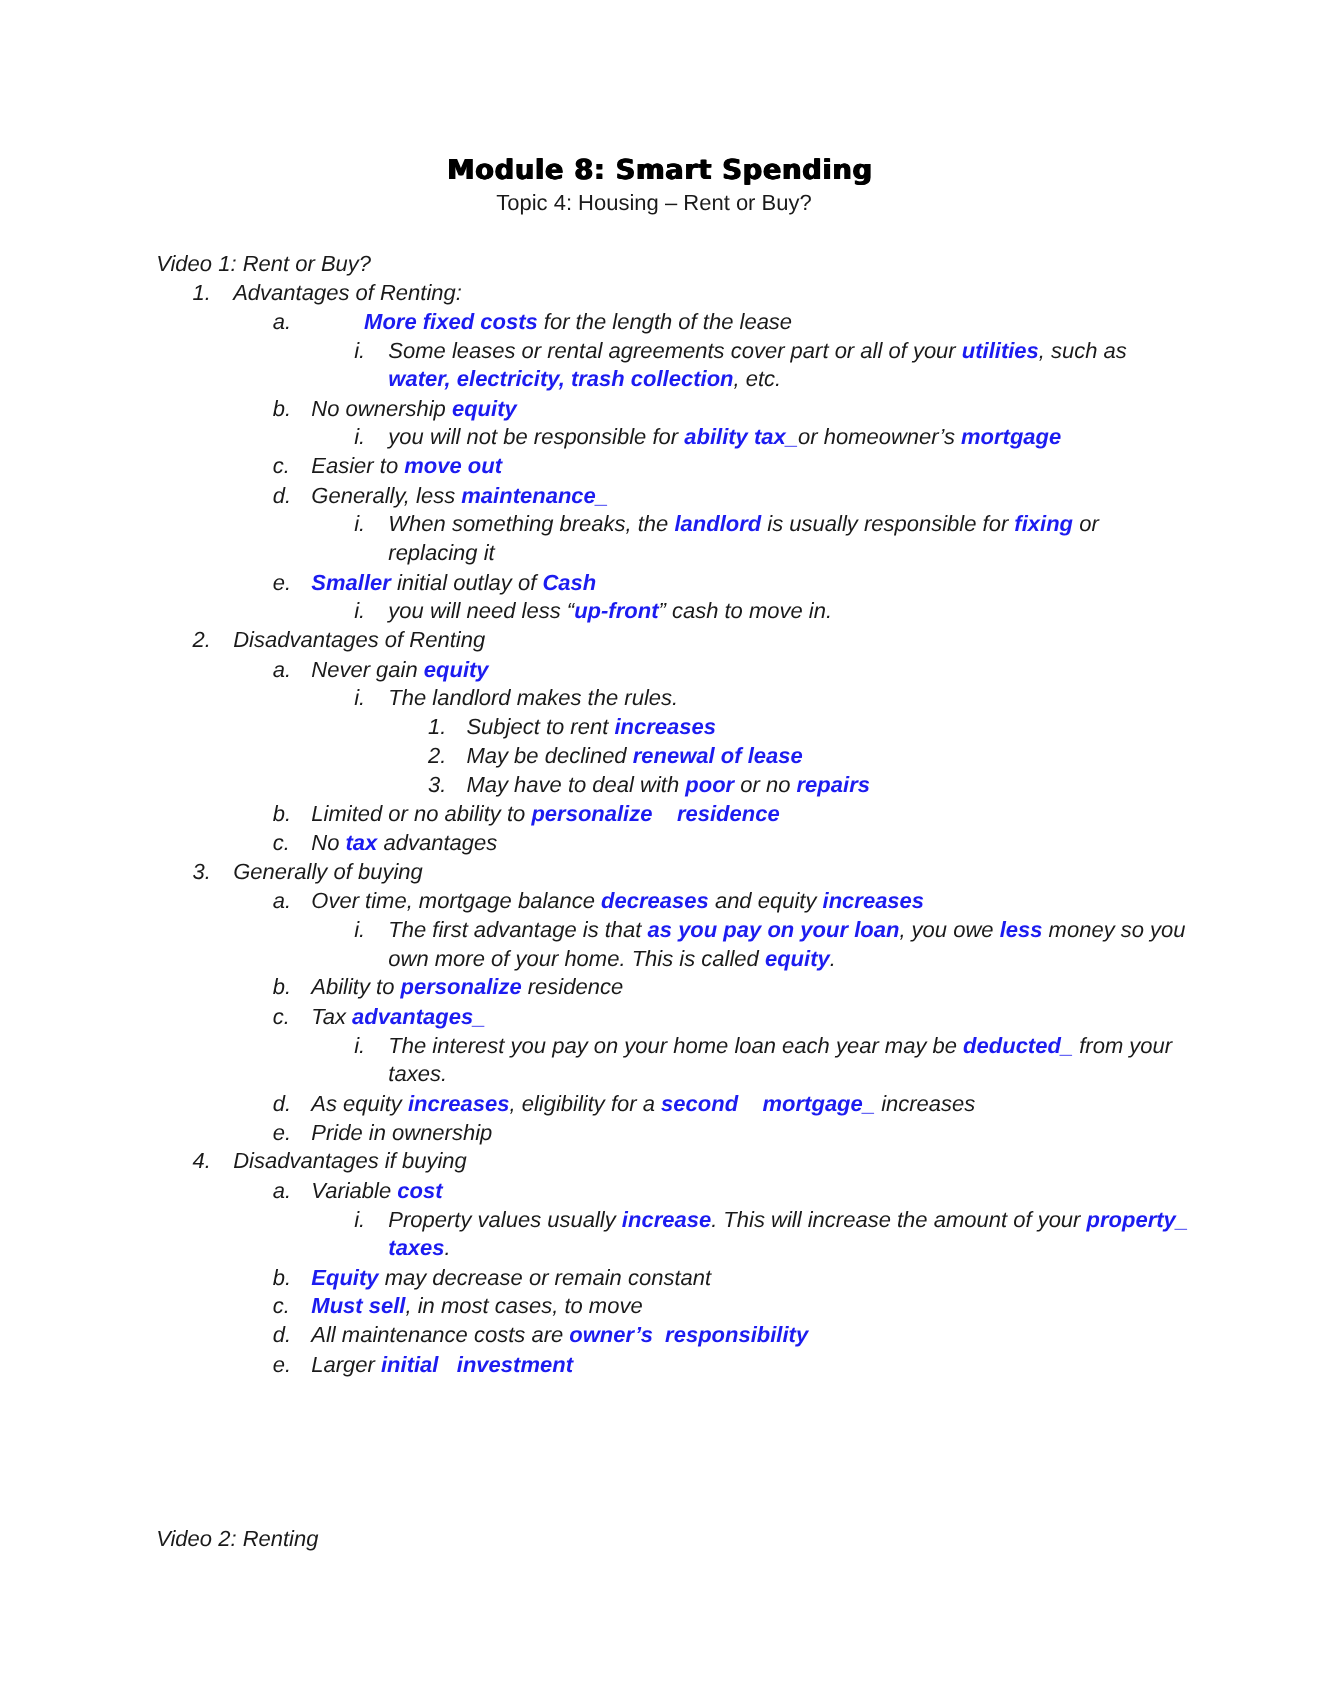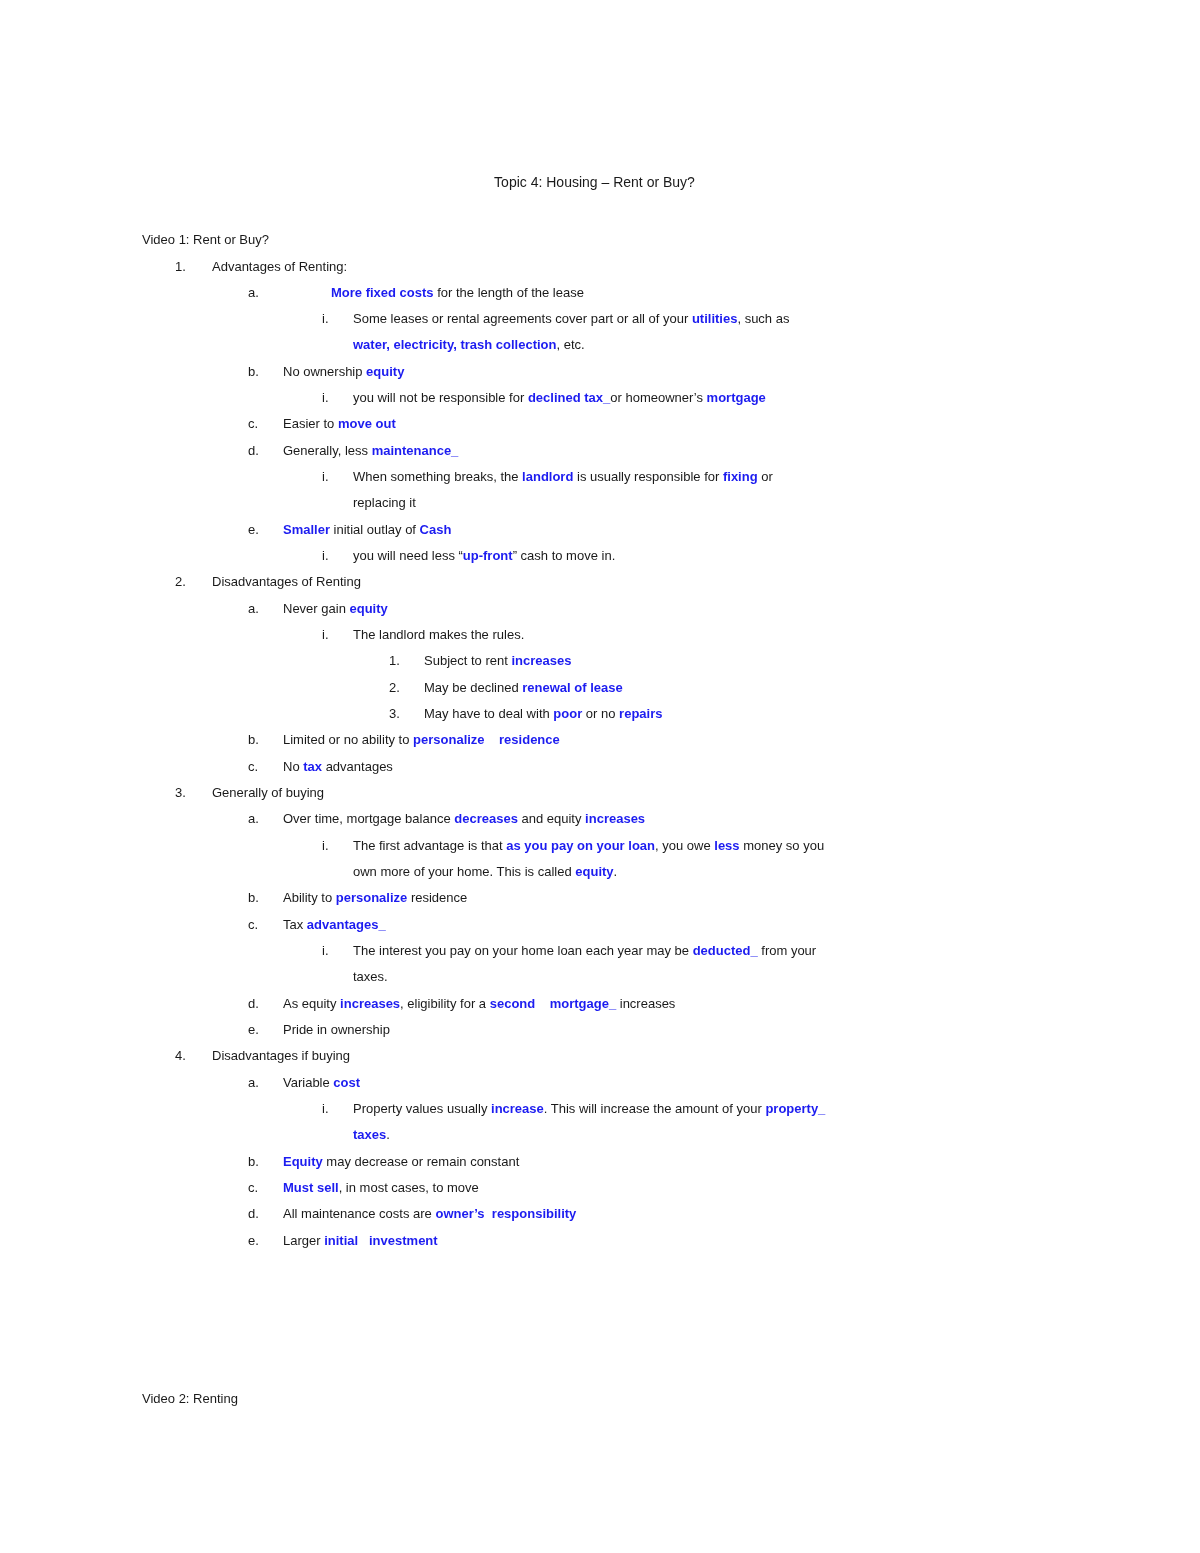--- a/index.html
+++ b/index.html
@@ -9,35 +9,37 @@
     }
     .page { position: absolute; left: 0; top: 0; width: 1200px; height: 1553px; }
     .title {
       position: absolute; left: 0; width: 1200px; top: 140px; text-align: center;
       font-family: "DejaVu Sans", sans-serif; font-weight: 900; font-size: 25px;
       letter-spacing: 0.5px; color: #000;
       text-shadow: 0.6px 0 0 #000, -0.6px 0 0 #000;
     }
     .subtitle {
       position: absolute; left: 0; width: 1189px; top: 174px; text-align: center;
-      font-size: 14px; color: #1a1a1a;
+      font-size: 20px; color: #1a1a1a;
     }
     .line {
-      position: absolute; font-size: 13px; line-height: 22px; white-space: nowrap;
+      position: absolute; font-size: 20px; line-height: 22px; white-space: nowrap;
       color: #1a1a1a;
+      font-style: italic;
     }
     .num { position: absolute; }
     .txt { position: absolute; }
     .hl { color: #1c1cf0; font-weight: bold; }
     .h1 { left: 142px; }
   </style>
 </head>
 <body>
 
 <div class="page">
+  <div class="title">Module 8: Smart Spending</div>
   <div class="subtitle">Topic 4: Housing – Rent or Buy?</div>
 
   <div class="line h1" style="top:229px;">Video 1: Rent or Buy?</div>
 
   <div id="outline">
       <div class="line" style="top: 256px; left: 0px;">
         <span class="num" style="left: 175px;">1.</span>
         <span class="txt" style="left: 212px;"><span style="white-space: pre;">Advantages of Renting:</span></span>
       </div>
       <div class="line" style="top: 282px; left: 0px;">
@@ -50,21 +52,21 @@
       </div>
       <div class="line" style="top: 334px; left: 0px;">
         <span class="txt" style="left: 353px;"><span class="hl" style="white-space: pre;">water, electricity, trash collection</span><span style="white-space: pre;">, etc.</span></span>
       </div>
       <div class="line" style="top: 361px; left: 0px;">
         <span class="num" style="left: 248px;">b.</span>
         <span class="txt" style="left: 283px;"><span style="white-space: pre;">No ownership </span><span class="hl" style="white-space: pre;">equity</span></span>
       </div>
       <div class="line" style="top: 387px; left: 0px;">
         <span class="num" style="left: 322px;">i.</span>
-        <span class="txt" style="left: 353px;"><span style="white-space: pre;">you will not be responsible for </span><span class="hl" style="white-space: pre;">declined tax_</span><span style="white-space: pre;">or homeowner’s </span><span class="hl" style="white-space: pre;">mortgage</span></span>
+        <span class="txt" style="left: 353px;"><span style="white-space: pre;">you will not be responsible for </span><span class="hl" style="white-space: pre;">ability tax_</span><span style="white-space: pre;">or homeowner’s </span><span class="hl" style="white-space: pre;">mortgage</span></span>
       </div>
       <div class="line" style="top: 413px; left: 0px;">
         <span class="num" style="left: 248px;">c.</span>
         <span class="txt" style="left: 283px;"><span style="white-space: pre;">Easier to </span><span class="hl" style="white-space: pre;">move out</span></span>
       </div>
       <div class="line" style="top: 440px; left: 0px;">
         <span class="num" style="left: 248px;">d.</span>
         <span class="txt" style="left: 283px;"><span style="white-space: pre;">Generally, less </span><span class="hl" style="white-space: pre;">maintenance_</span></span>
       </div>
       <div class="line" style="top: 466px; left: 0px;">

